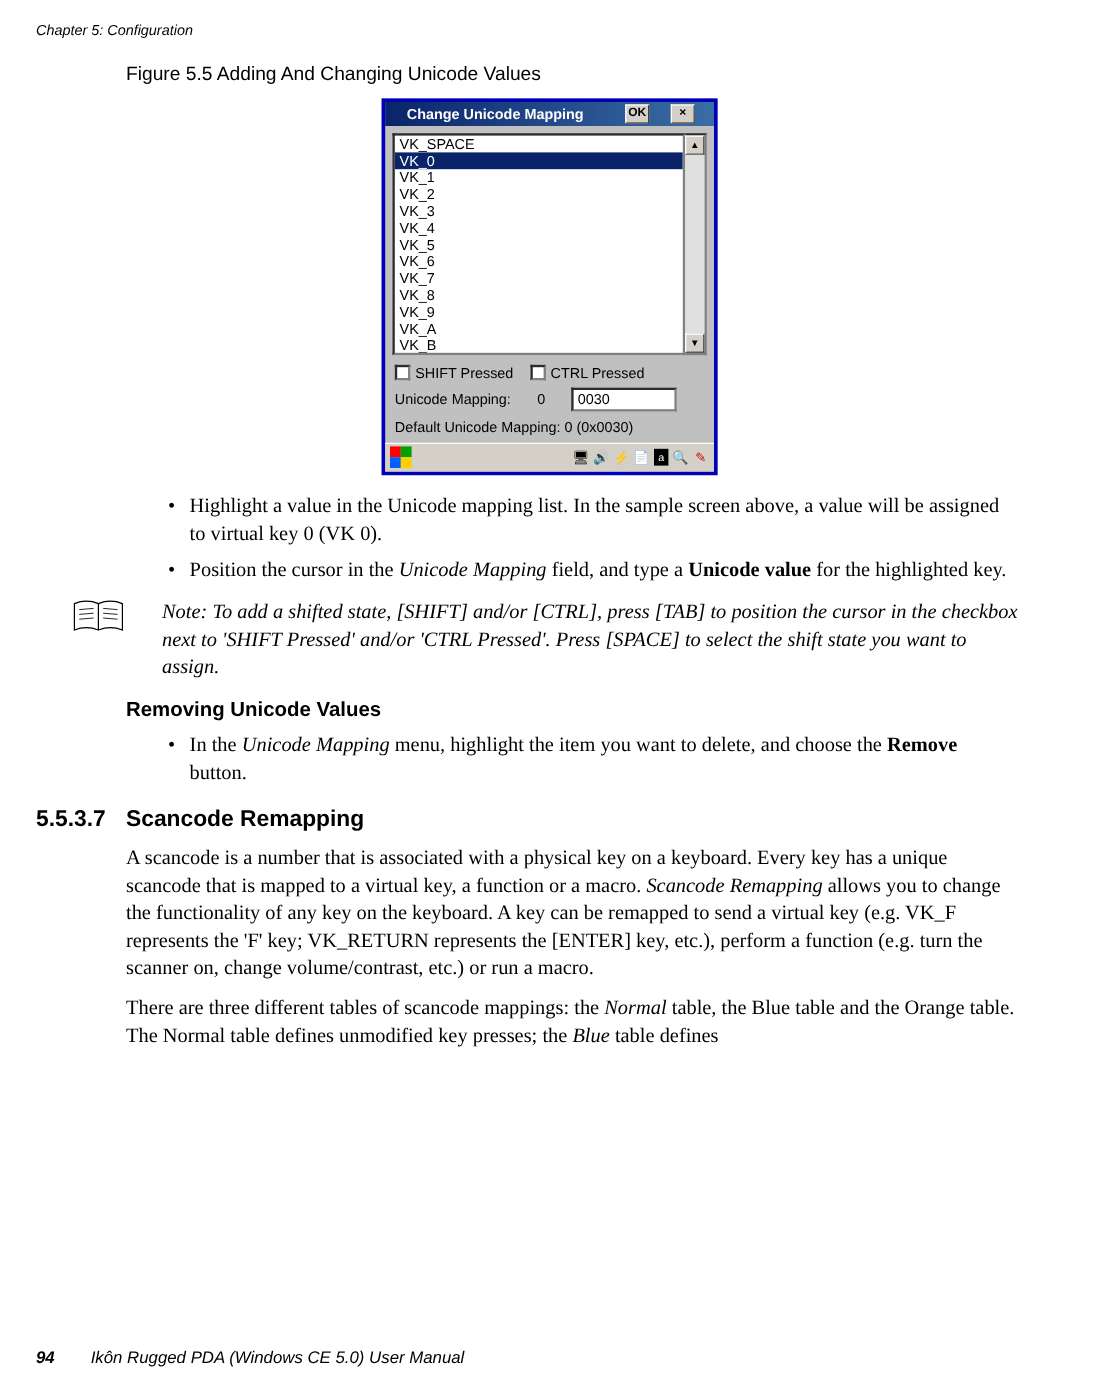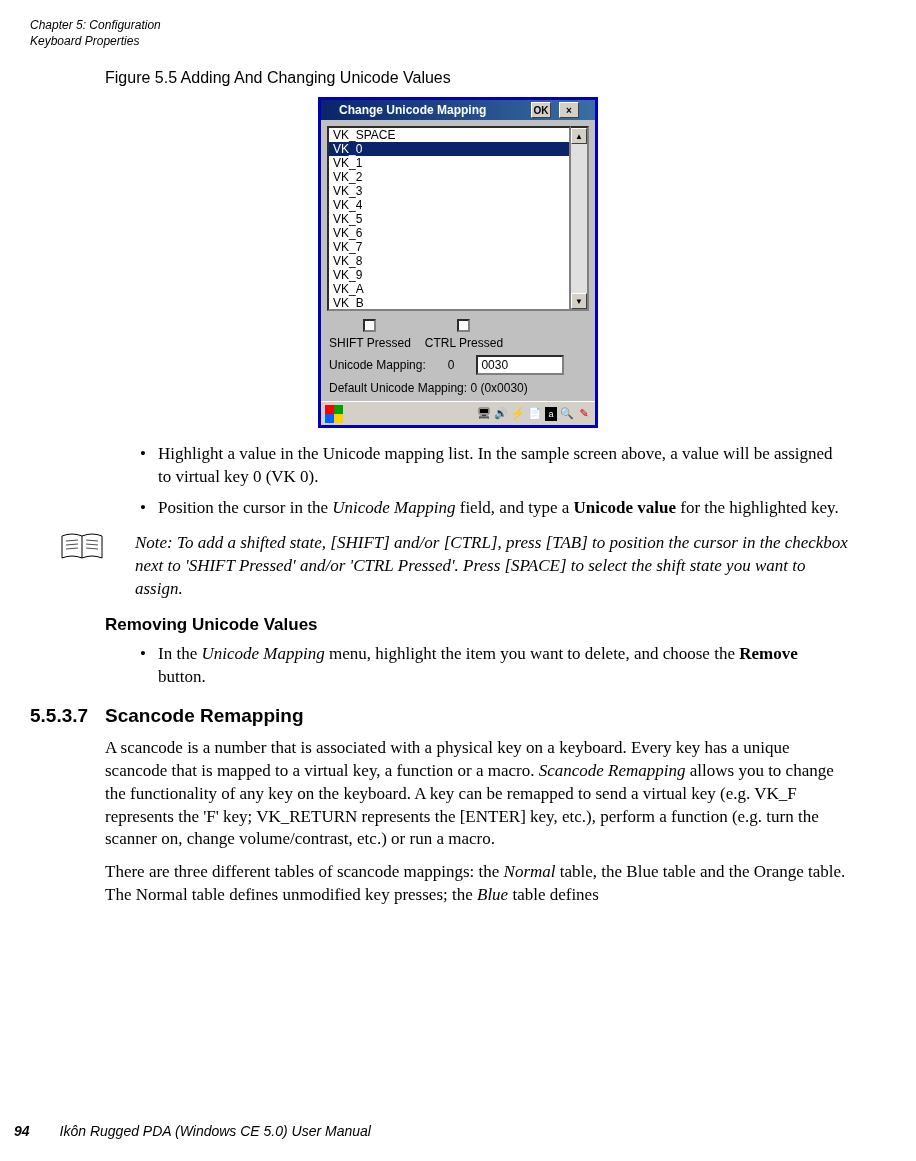--- a/index.html
+++ b/index.html
@@ -54,21 +54,21 @@
       border: 1px solid #fff;
       border-right-color: #404040;
       border-bottom-color: #404040;
       font-size: 10px;
       font-weight: bold;
       width: 20px;
       height: 16px;
       display: flex;
       align-items: center;
       justify-content: center;
-      margin-left: 8px;
+      margin-left: 18px;
     }
     .listbox-wrap {
       margin: 6px;
       display: flex;
     }
     .listbox {
       flex: 1;
       background: #fff;
       border: 2px inset #808080;
       height: 185px;
@@ -108,21 +108,20 @@
     .checkbox-row {
       display: flex;
       padding: 2px 8px;
       gap: 14px;
       font-size: 12px;
     }
     .checkbox {
       display: inline-flex;
       align-items: center;
       gap: 4px;
-      flex-direction: column;
     }
     .cb-box {
       width: 13px;
       height: 13px;
       background: #fff;
       border: 2px inset #808080;
     }
     .mapping-row {
       display: flex;
       align-items: center;
@@ -224,21 +223,21 @@
     .body-para {
       margin-left: 75px;
       margin-right: 30px;
       font-size: 17px;
       line-height: 1.35;
       margin-bottom: 10px;
     }
     .footer {
       position: absolute;
       bottom: 22px;
-      left: 14px;
+      left: 30px;
       display: flex;
       align-items: baseline;
       gap: 30px;
     }
     .footer-page {
       font-family: 'Trebuchet MS', Verdana, sans-serif;
       font-style: italic;
       font-weight: bold;
       font-size: 14px;
     }
@@ -248,21 +247,20 @@
       font-size: 14px;
     }
     em { font-style: italic; }
     strong { font-weight: bold; }
   </style>
 </head>
 <body>
 
 <div class="header">
   <div>Chapter 5:  Configuration</div>
-  <div>Keyboard Properties</div>
 </div>
 
 <div class="figure-caption">Figure 5.5  Adding And Changing Unicode Values</div>
 
 <div class="screenshot-wrapper">
   <div class="screenshot">
     <div class="titlebar">
       <span class="titlebar-text">Change Unicode Mapping</span>
       <span class="titlebar-btn">OK</span>
       <span class="titlebar-btn">×</span>

